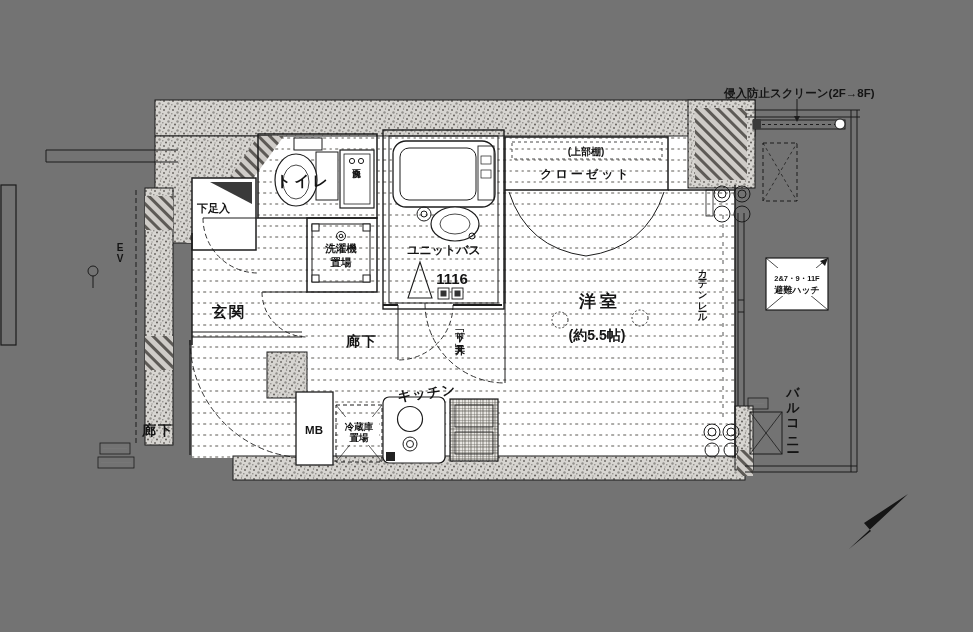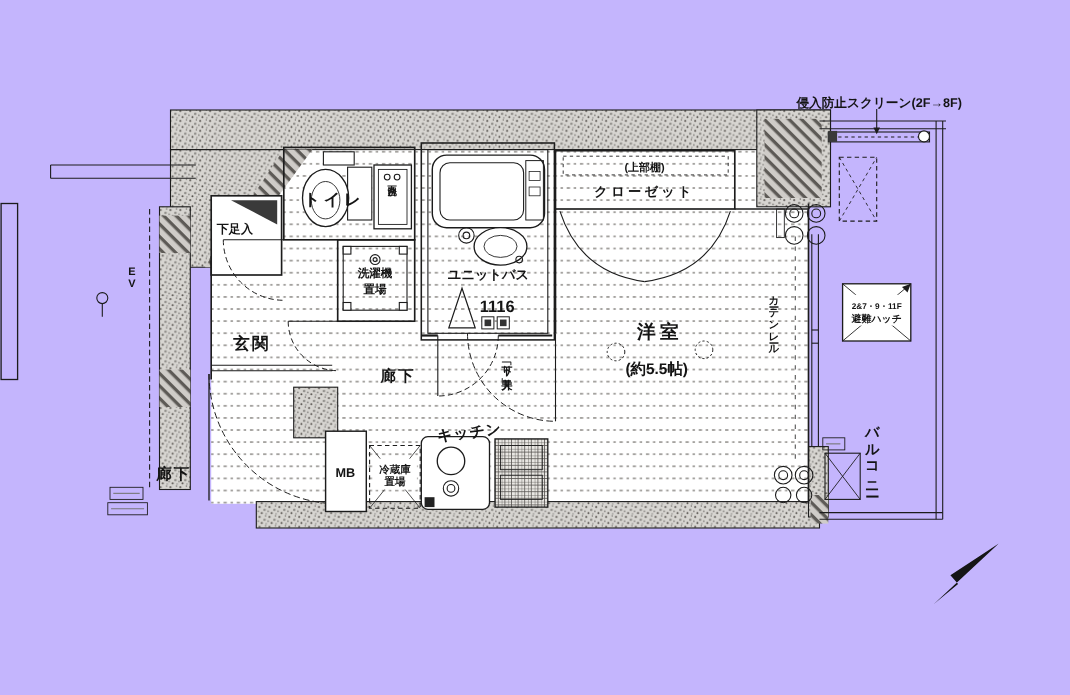--- a/index.html
+++ b/index.html
@@ -1,16 +1,16 @@
 <!DOCTYPE html>
 <html><head>
 <meta charset="utf-8">
 <style>
   html,body{margin:0;padding:0;background:#ffffff;}
-  #stage{position:relative;width:973px;height:632px;background:#c4b5fd;overflow:hidden;
+  #stage{position:relative;width:973px;height:632px;background:#737373;overflow:hidden;
          font-family:"Liberation Sans","DejaVu Sans",sans-serif;}
   svg{position:absolute;left:0;top:0;}
   text{fill:#141414;}
   .lbl{font-family:"Liberation Sans","DejaVu Sans",sans-serif;font-weight:bold;}
   .vtext{writing-mode:vertical-rl;text-orientation:upright;}
 </style>
 </head>
 <body>
 <div id="stage">
 

